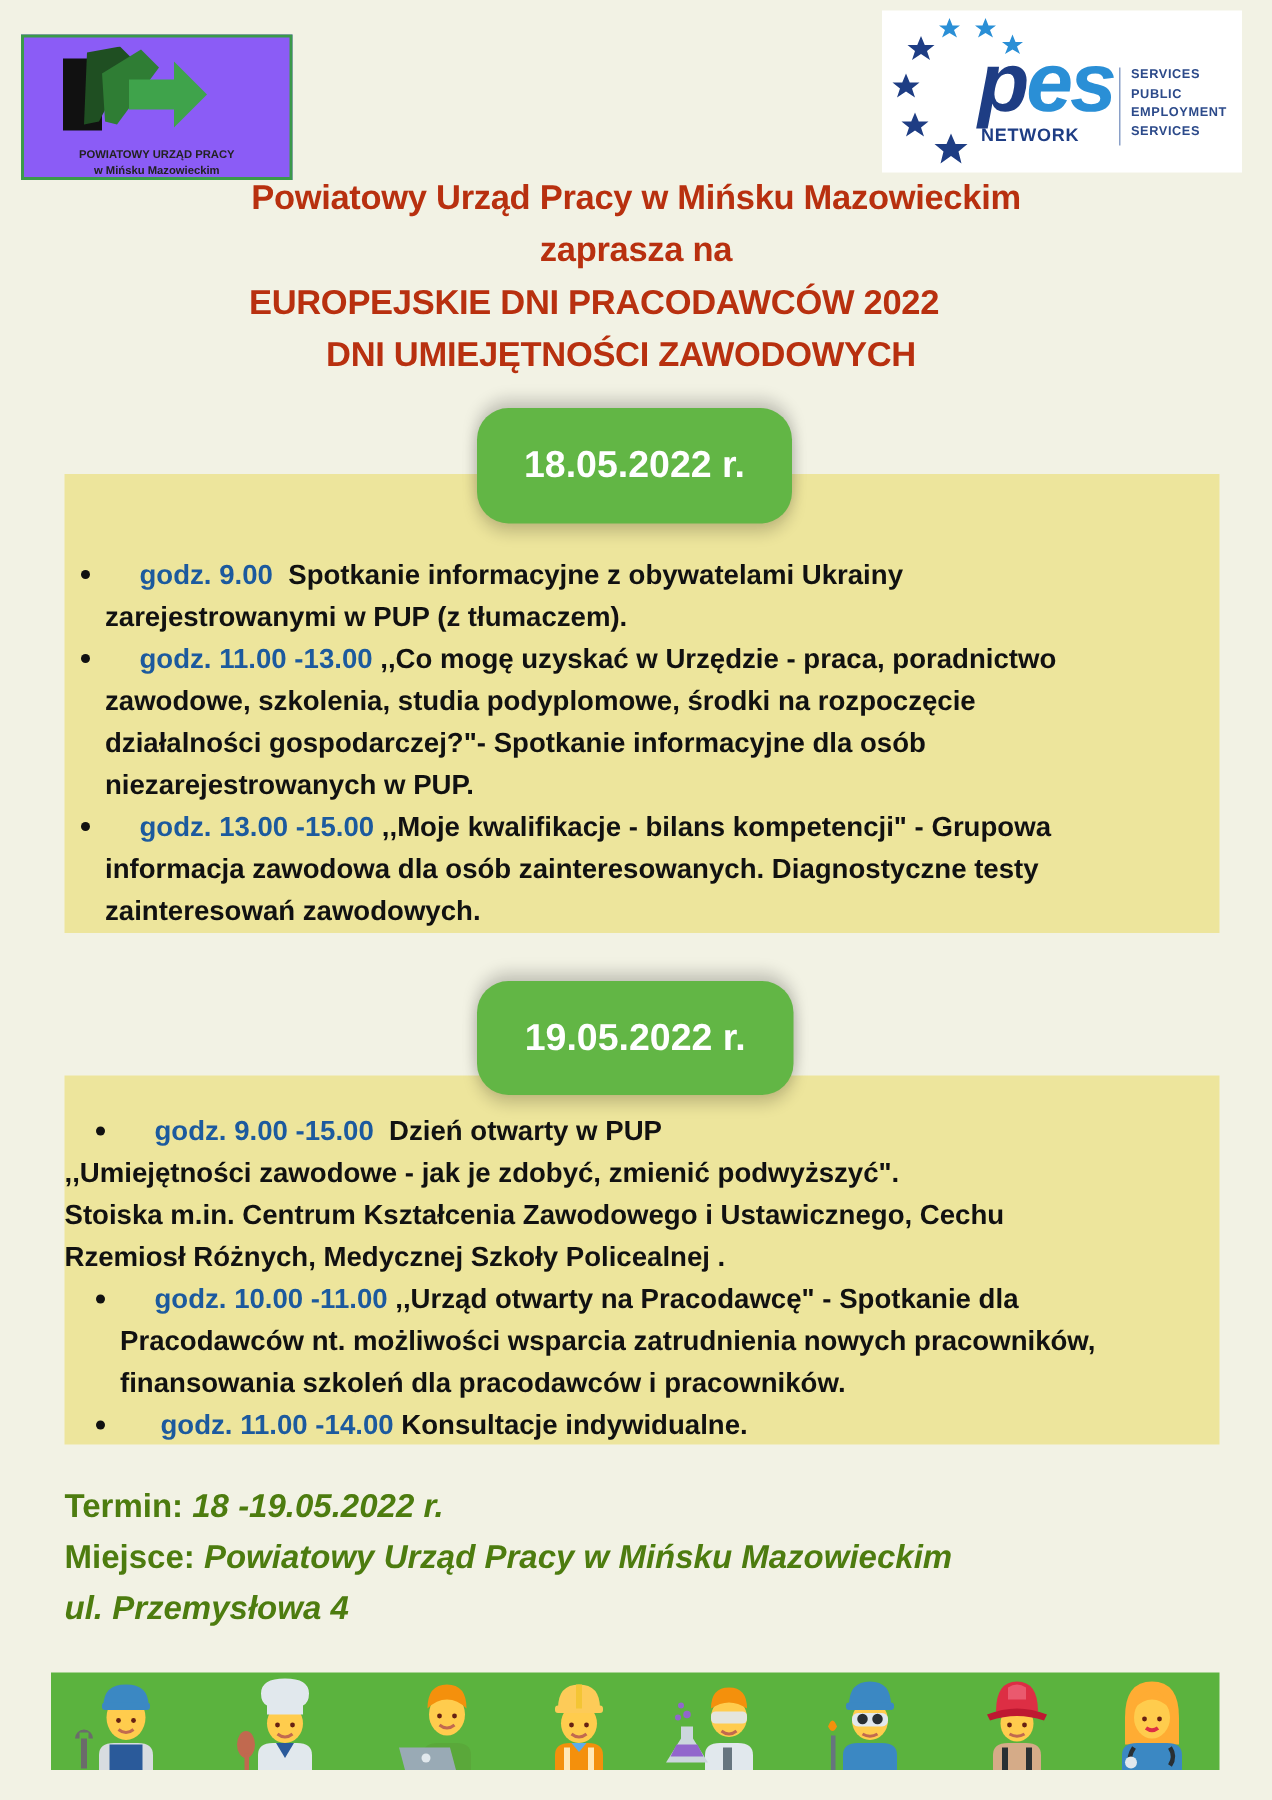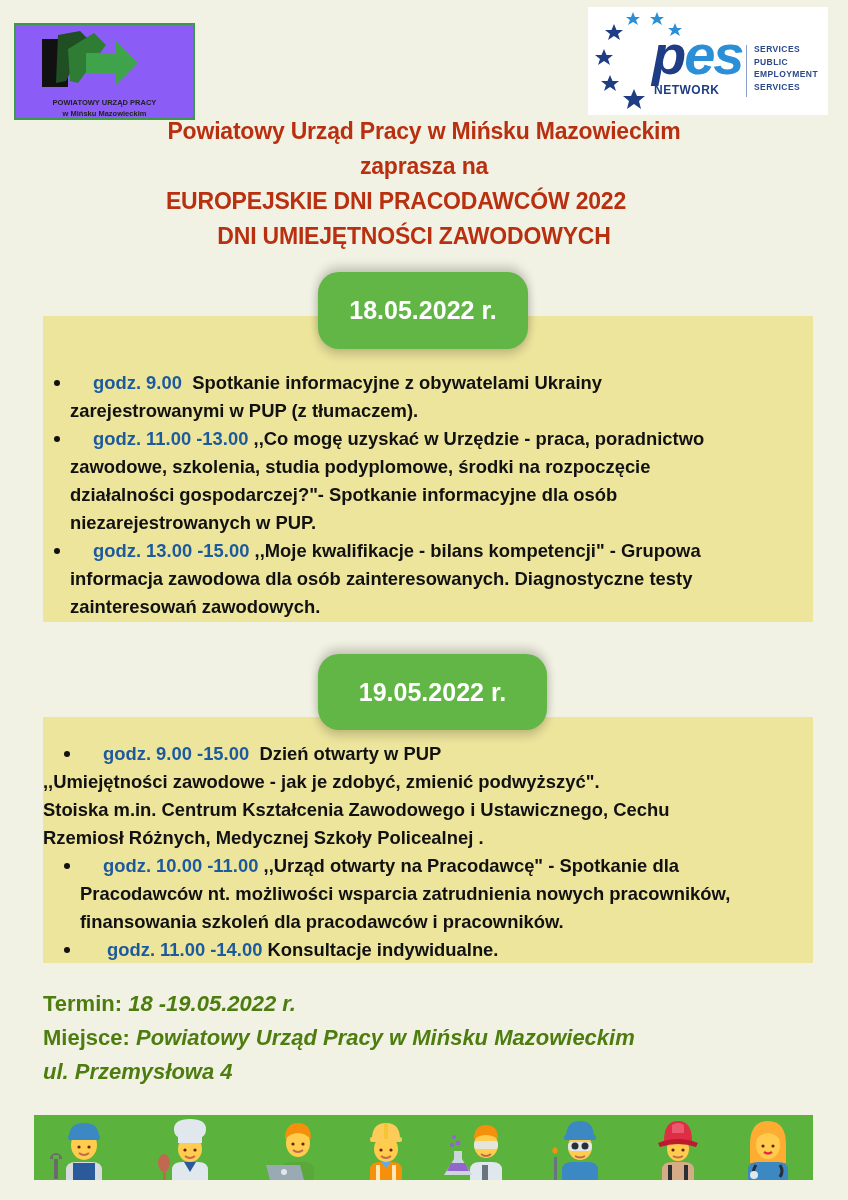--- a/index.html
+++ b/index.html
@@ -146,21 +146,21 @@
   <div>niezarejestrowanych  w PUP.</div>
 </div>
 
 <div class="bullet" style="left:54px; top:548px; z-index:2;"></div>
 <div class="ev" style="left:70px; top:537px;">
   <div><span class="time">godz. 13.00 -15.00</span> <span>,,Moje kwalifikacje - bilans kompetencji" - Grupowa</span></div>
   <div>informacja zawodowa dla osób zainteresowanych. Diagnostyczne testy</div>
   <div>zainteresowań zawodowych.</div>
 </div>
 
-<div class="date-badge" style="left:318px; top:654px; width:229px; height:76px; line-height:76px;">19.05.2022 r.</div>
+<div class="date-badge" style="left:318px; top:654px; width:211px; height:76px; line-height:76px;">19.05.2022 r.</div>
 <div class="box" style="left:43px; top:717px; width:770px; height:246px;"></div>
 
 <div class="bullet" style="left:64px; top:751px; z-index:2;"></div>
 <div class="ev" style="left:80px; top:740px;">
   <div><span class="time">godz. 9.00 -15.00</span>&nbsp; <span>Dzień otwarty w PUP</span></div>
 </div>
 <div class="ev" style="left:43px; top:768px;">
   <div>,,Umiejętności zawodowe - jak je zdobyć, zmienić podwyższyć".</div>
   <div>Stoiska  m.in. Centrum Kształcenia Zawodowego i Ustawicznego, Cechu</div>
   <div>Rzemiosł Różnych, Medycznej Szkoły Policealnej .</div>

